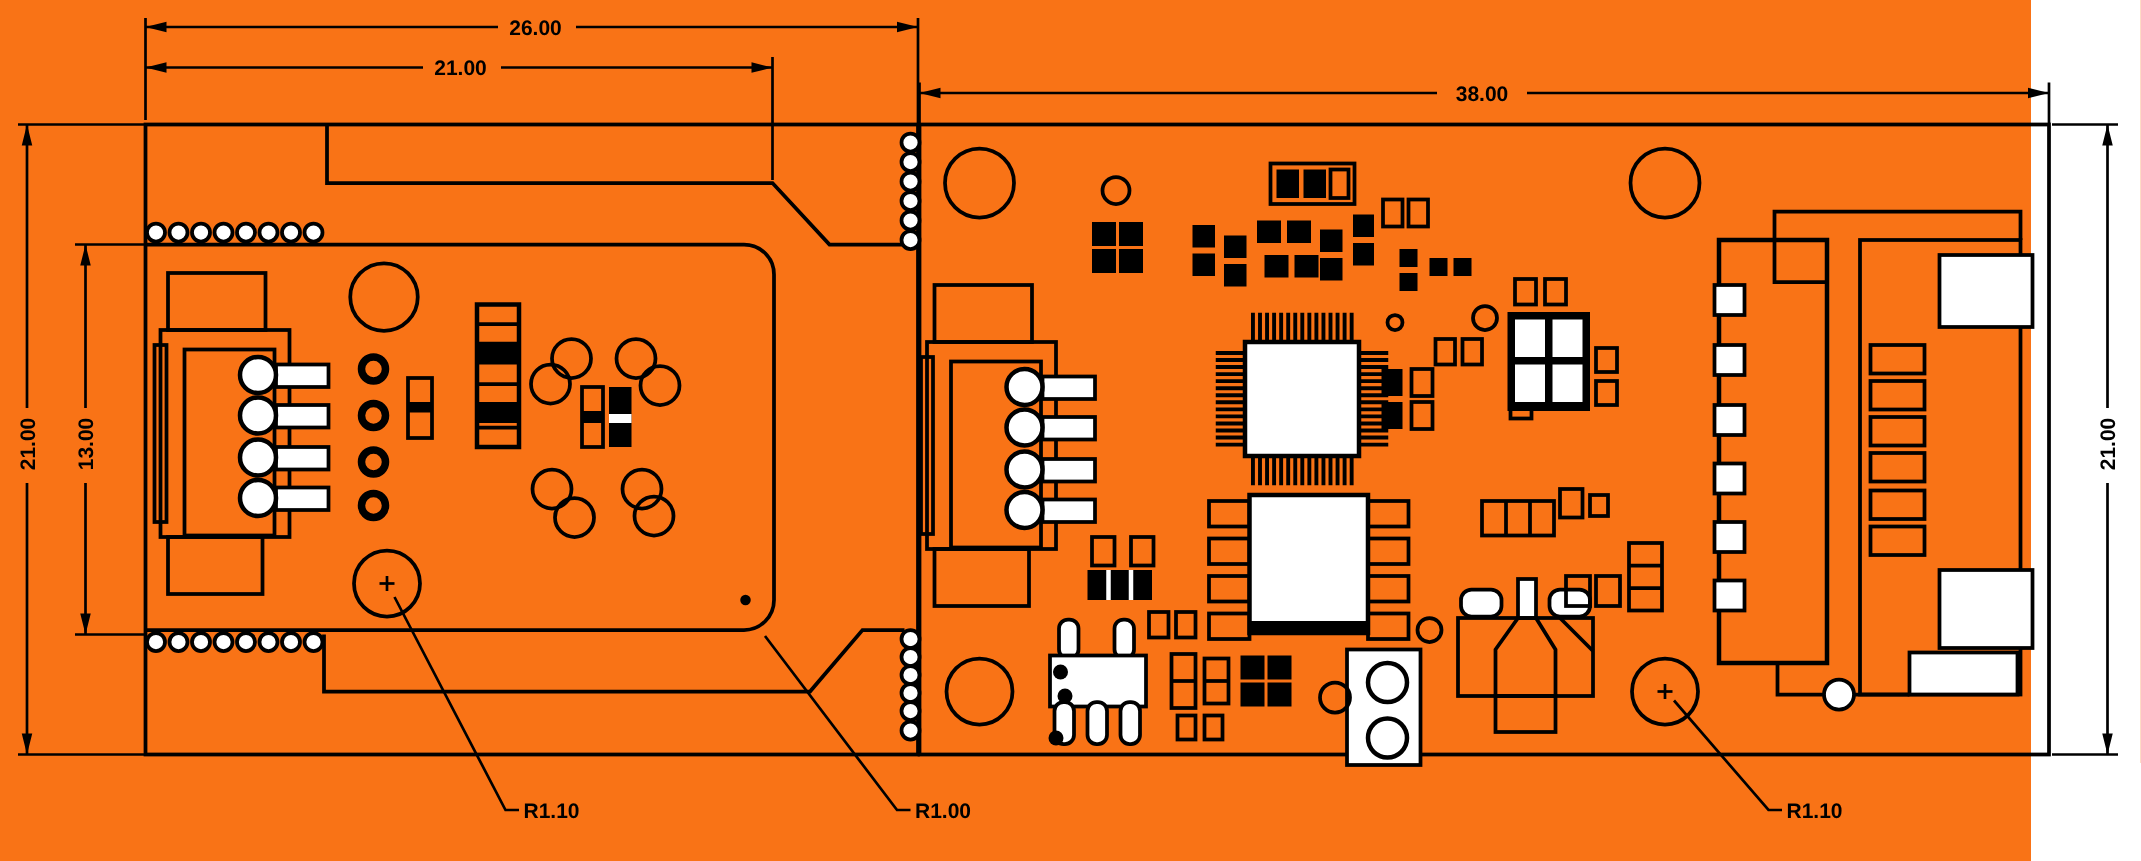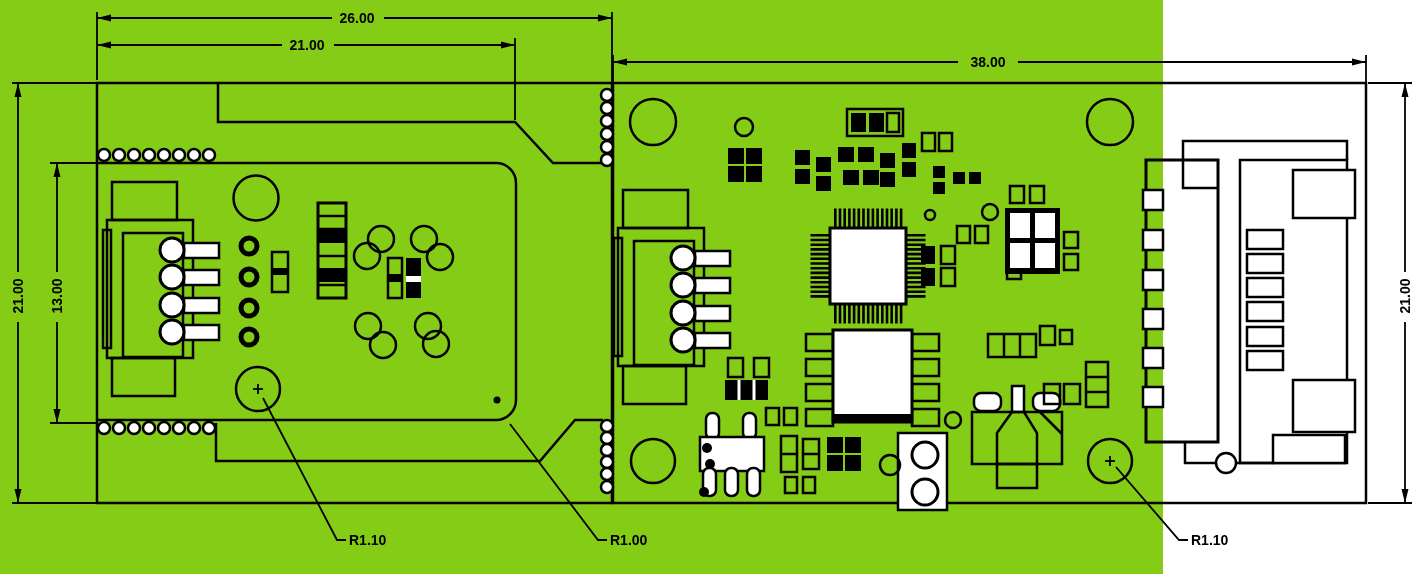--- a/index.html
+++ b/index.html
@@ -1,16 +1,16 @@
 <!DOCTYPE html>
 <html><head>
 <meta charset="utf-8">
 <style>
   html,body{margin:0;padding:0;background:#ffffff;}
-  .stage{width:1163px;height:574px;background:#84cc16;position:relative;font-family:"Liberation Sans",sans-serif;}
+  .stage{width:1354px;height:574px;background:#f97316;position:relative;font-family:"Liberation Sans",sans-serif;}
   svg{display:block;}
   .ln{fill:none;stroke:#000;stroke-width:2.5;}
   .ln3{fill:none;stroke:#000;stroke-width:3;}
   .wb{fill:#fff;stroke:#000;stroke-width:2.5;}
   .wb3{fill:#fff;stroke:#000;stroke-width:3;}
   .fb{fill:#000;stroke:none;}
   .dim{fill:none;stroke:#000;stroke-width:1.8;}
   .arr{fill:#000;stroke:none;}
   .pins{fill:none;stroke:#000;stroke-width:19;stroke-dasharray:2.6 2.1;}
   text.dimtxt{font-family:"Liberation Sans",sans-serif;font-weight:bold;font-size:14px;fill:#000;}

